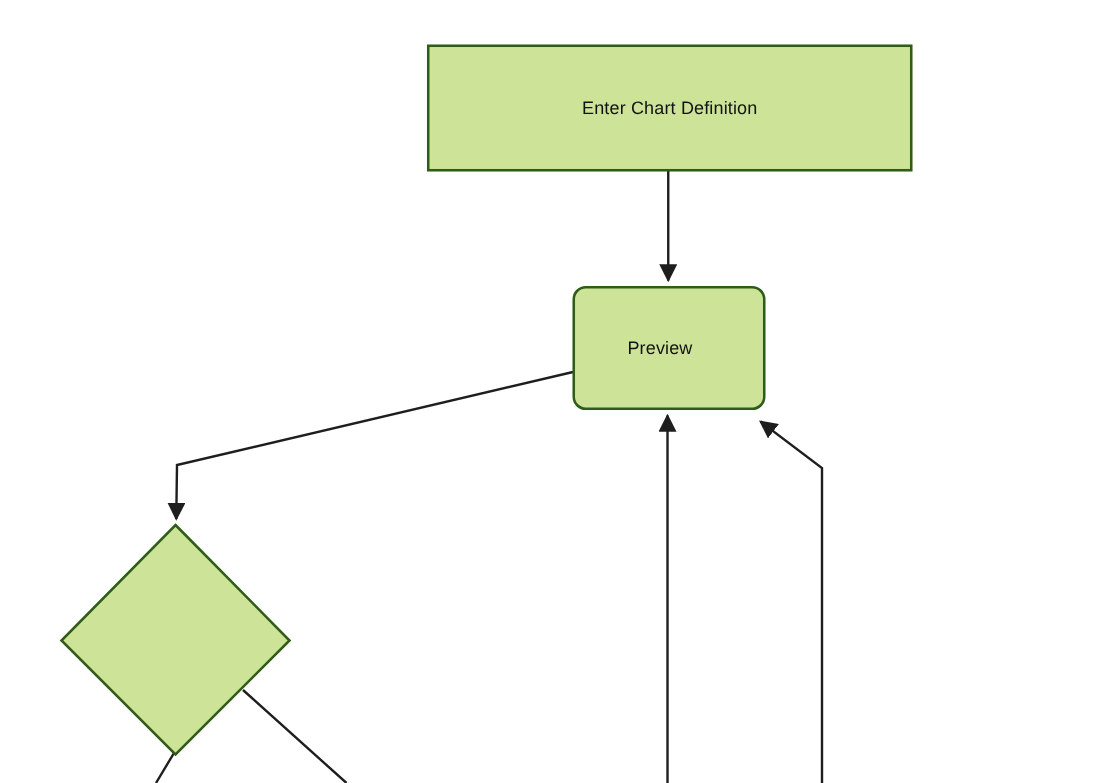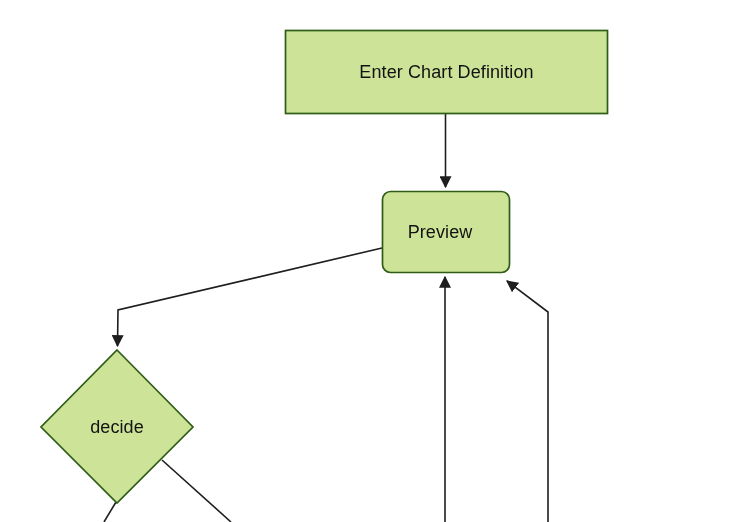--- a/index.html
+++ b/index.html
@@ -15,21 +15,21 @@
     background:var(--background);
     font-family:"Liberation Sans","DejaVu Sans",sans-serif;
     overflow:hidden;position:relative;
   }
   .canvas{position:absolute;inset:0;width:740px;height:522px;}
   svg.diagram-layer{position:absolute;left:0;top:0;width:740px;height:522px;display:block;}
   .node-label{
     position:absolute;
     display:flex;align-items:center;justify-content:center;
     color:var(--text);
-    font-size:18px;
+    font-size:12px;
     letter-spacing:0.1px;
     pointer-events:none;
     text-align:center;
   }
 </style>
 </head>
 <body>
 
 <div class="canvas">
 
@@ -53,15 +53,14 @@
       <rect x="285.5" y="30.5" width="322" height="83"></rect>
       <rect x="382.5" y="191.5" width="127" height="81" rx="8" ry="8"></rect>
       <polygon points="117,350 193,427 117,503 41,427"></polygon>
     </g>
   </svg>
 
   <div class="node-label" style="left:285px;top:30px;width:323px;height:84px;">Enter Chart Definition</div>
 
   <div class="node-label" style="left:382px;top:191px;width:116px;height:82px;">Preview</div>
 
-  <div class="node-label" style="left:41px;top:350px;width:152px;height:154px;">decide</div>
 
 </div>
 
 </body></html>

